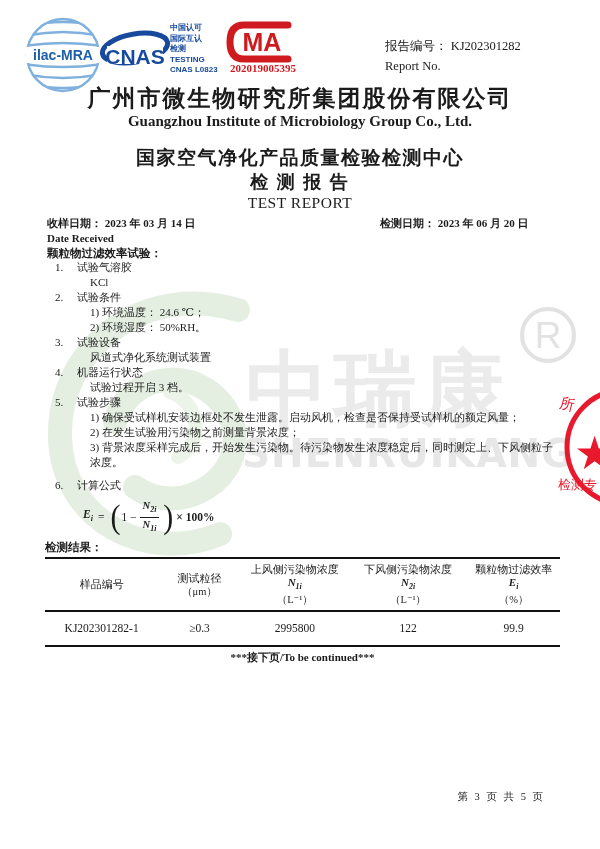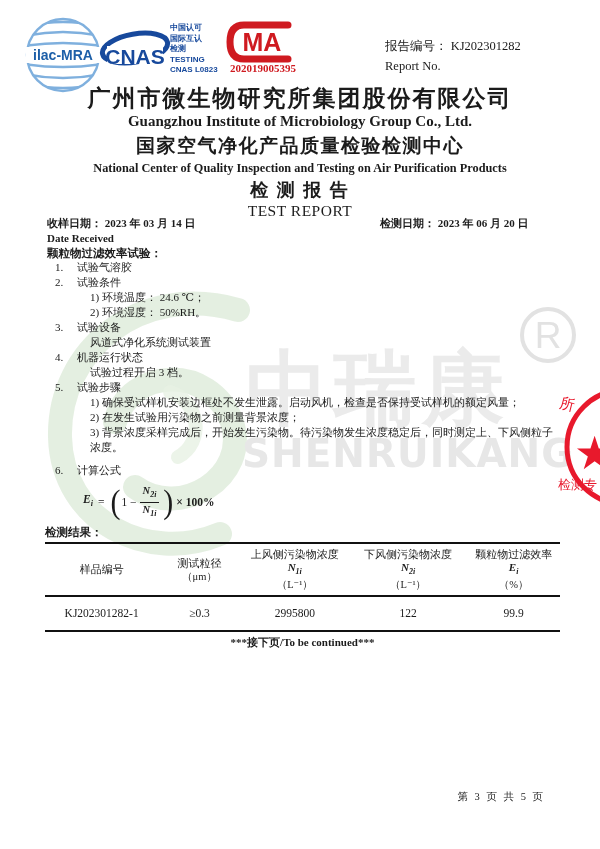--- a/index.html
+++ b/index.html
@@ -22,21 +22,21 @@
           font-family:"Liberation Sans","DejaVu Sans",sans-serif;
           font-size:8px;font-weight:bold;color:#17499c;line-height:10.6px;}
   .logo-cma{position:absolute;left:224px;top:20px;}
   .cma-num{position:absolute;left:224px;top:62px;width:78px;text-align:center;
            font-size:11px;font-weight:bold;color:#cf1a20;letter-spacing:0px;}
   .repno{position:absolute;left:385px;top:36px;font-size:12.5px;line-height:20px;}
   
   .titles{position:absolute;left:0;top:86px;width:600px;text-align:center;z-index:1;}
   .t-company-cn{font-size:23px;font-weight:600;letter-spacing:2px;line-height:25px;}
   .t-company-en{font-size:15px;font-weight:bold;line-height:21px;}
-  .t-center-cn{font-size:19px;font-weight:600;letter-spacing:1.5px;line-height:24px;margin-top:2px;}
+  .t-center-cn{font-size:19px;font-weight:600;letter-spacing:1.5px;line-height:24px;margin-top:14px;}
   .t-center-en{font-size:12.3px;font-weight:bold;line-height:20px;}
   .t-report-cn{font-size:18px;font-weight:bold;letter-spacing:2px;line-height:22px;margin-top:1px;}
   .t-report-en{font-size:15.5px;letter-spacing:0.5px;line-height:20px;}
   
   .dates{position:absolute;left:47px;top:216px;right:40px;z-index:1;font-size:11px;}
   .date-col{position:absolute;top:0;}
   .date-cn{font-weight:600;line-height:15px;}
   .date-en{font-weight:700;line-height:14px;}
   .sec-title{position:absolute;left:47px;top:246px;font-size:11.5px;font-weight:bold;z-index:1;}
   
@@ -138,21 +138,20 @@
 
   <div class="repno">
     <div>报告编号： KJ202301282</div>
     <div>Report No.</div>
   </div>
 
   <div class="titles">
     <div class="t-company-cn">广州市微生物研究所集团股份有限公司</div>
     <div class="t-company-en">Guangzhou Institute of Microbiology Group Co., Ltd.</div>
     <div class="t-center-cn">国家空气净化产品质量检验检测中心</div>
-    <div class="t-center-en">National Center of Quality Inspection and Testing on Air Purification Products</div>
     <div class="t-report-cn">检 测 报 告</div>
     <div class="t-report-en">TEST REPORT</div>
   </div>
 
   <div class="dates">
     <div class="date-col" style="left:0;">
       <div class="date-cn">收样日期： 2023 年 03 月 14 日</div>
       <div class="date-en">Date Received</div>
     </div>
     <div class="date-col" style="left:333px;">
@@ -160,20 +159,21 @@
     </div>
   </div>
 
   <div class="sec-title">颗粒物过滤效率试验：</div>
 
   <div class="main">
     <div class="item">
       <span class="it-no">1.</span>
         <span>试验气溶胶</span>
     </div>
+    <div class="sub">KCl</div>
 
     <div class="item">
       <span class="it-no">2.</span>
         <span>试验条件</span>
     </div>
     <div class="sub">1) 环境温度： 24.6 ℃；</div>
     <div class="sub">2) 环境湿度： 50%RH。</div>
 
     <div class="item">
       <span class="it-no">3.</span>

